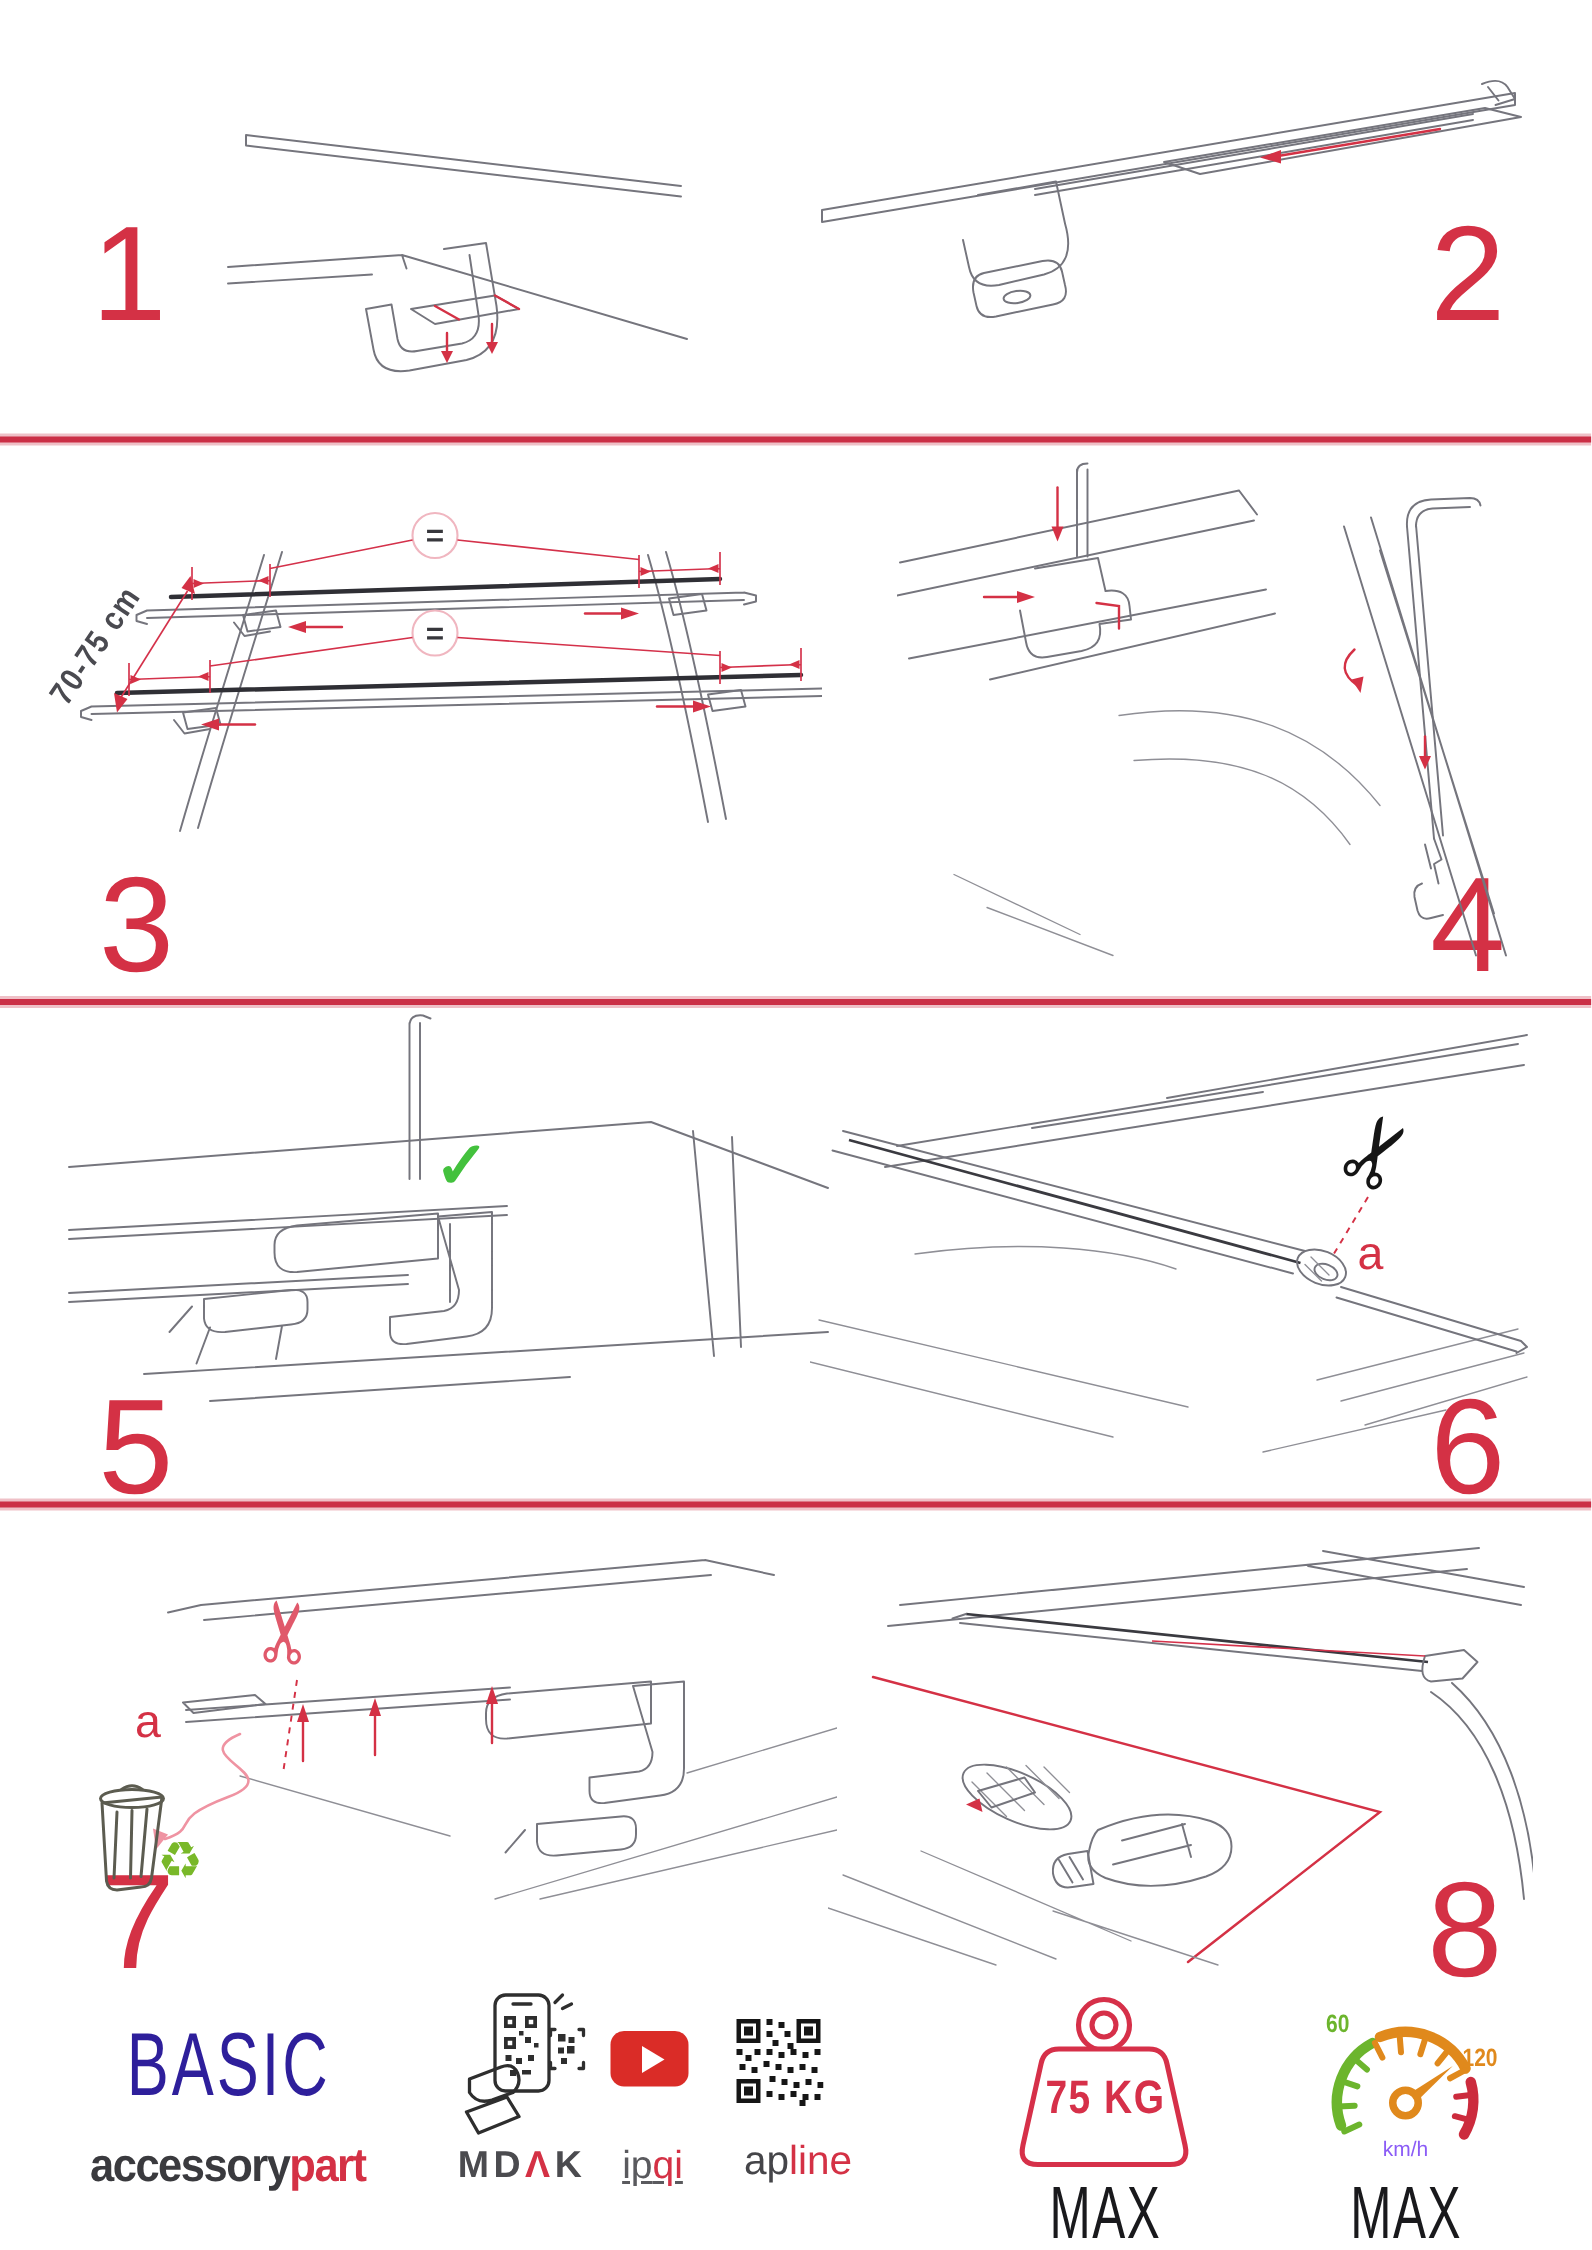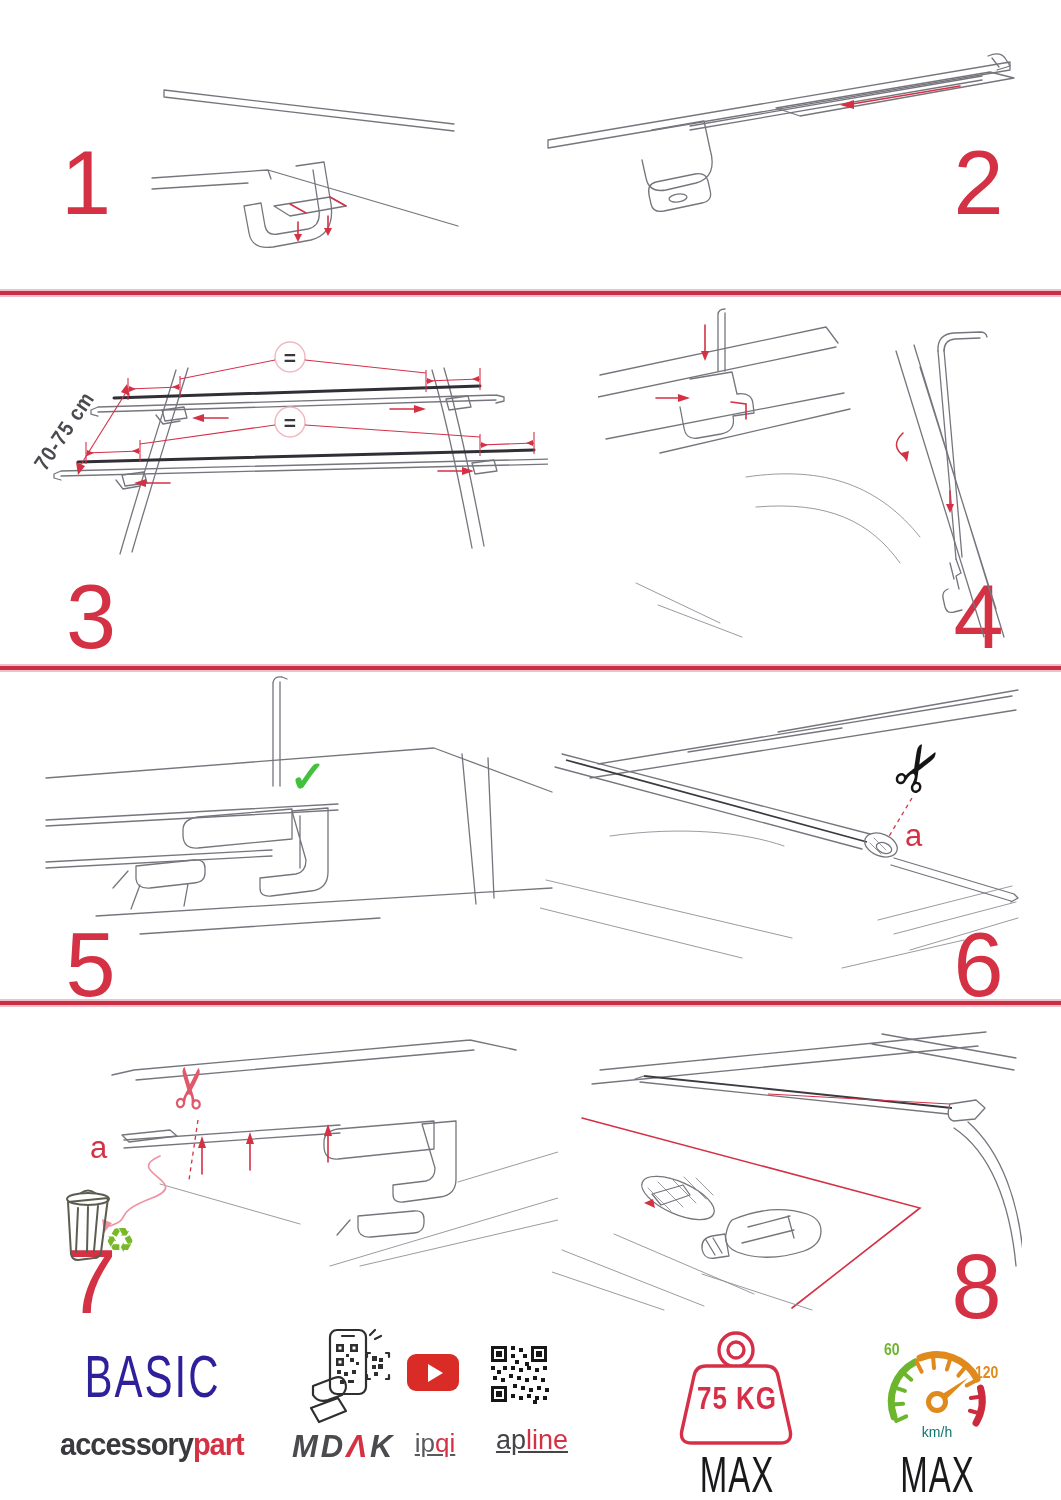--- a/index.html
+++ b/index.html
@@ -29,34 +29,34 @@
   svg .ph{stroke:#2e2e2e;stroke-width:2.2;fill:none;stroke-linecap:round;stroke-linejoin:round;}
   svg .phf{fill:#2e2e2e;}
   svg .qrf{fill:#161616;}
   svg .wt{stroke:#d63049;stroke-width:3.4;fill:#ffffff;stroke-linejoin:round;}
   
   .brand-basic{position:absolute;font-size:42px;color:#2e1f9b;letter-spacing:2px;text-align:center;
        transform:scaleY(1.42);transform-origin:center top;white-space:nowrap;}
   .brand-sub{position:absolute;font-size:29px;font-weight:700;color:#3a3a3e;letter-spacing:-1px;
        transform:scaleY(1.08);transform-origin:center top;white-space:nowrap;}
   .red{color:#d43145;}
-  .mdak{position:absolute;font-size:31px;font-weight:700;color:#4b4b4f;letter-spacing:3px;text-align:left;font-style:italic;}
+  .mdak{position:absolute;font-size:25px;font-weight:700;color:#4b4b4f;letter-spacing:3px;text-align:center;}
   .ipqi{position:absolute;font-size:26px;color:#5a5a5e;text-align:center;}
   .apline{position:absolute;font-size:27px;color:#454549;text-align:center;}
   .yt{position:absolute;width:52px;height:37px;background:#da2c27;border-radius:9px;
       display:flex;align-items:center;justify-content:center;}
   .yt-tri{width:0;height:0;border-left:15px solid #ffffff;border-top:9px solid transparent;
       border-bottom:9px solid transparent;margin-left:4px;}
   .kv{position:absolute;font-size:26px;font-weight:700;color:#d63049;letter-spacing:1px;text-align:center;
       transform:scaleY(1.2);transform-origin:center top;white-space:nowrap;}
   .max{position:absolute;font-size:33px;color:#19191c;letter-spacing:1px;text-align:center;
       transform:scaleY(1.5);transform-origin:center top;white-space:nowrap;}
   .spd{position:absolute;font-size:14px;font-weight:700;transform:scaleY(1.2);transform-origin:center top;}
   .spd-lo{color:#6cb52d;} .spd-hi{color:#e0891c;}
-  .kmh{position:absolute;font-size:14px;color:#0f766e;text-align:center;}
+  .kmh{position:absolute;font-size:14px;color:#8b5cf6;text-align:center;}
 </style>
 </head>
 <body>
 
 <div class="page">
 
   <div class="num" style="left:50px;top:138px;width:70px;">1</div>
   <div class="num" style="left:940px;top:138px;width:75px;">2</div>
 
   <svg class="abs" style="left:148px;top:30px;" width="320" height="235" viewBox="0 0 320 235">
@@ -335,21 +335,21 @@
       <rect x="48" y="42" width="4" height="4"></rect>
         <rect x="56" y="44" width="4" height="4"></rect>
         <rect x="22" y="50" width="4" height="4"></rect>
       <rect x="30" y="52" width="4" height="4"></rect>
         <rect x="38" y="50" width="4" height="4"></rect>
         <rect x="46" y="52" width="4" height="4"></rect>
       <rect x="54" y="52" width="4" height="4"></rect>
         <rect x="44" y="56" width="4" height="4"></rect>
     </g>
   </svg>
-  <div class="apline" style="left:486px;top:1425px;width:92px;text-decoration:underline;"><span>ap</span><span class="red">line</span></div>
+  <div class="apline" style="left:486px;top:1425px;width:92px;"><span>ap</span><span class="red">line</span></div>
 
   <svg class="abs" style="left:666px;top:1328px;" width="140" height="118" viewBox="0 0 140 118">
     <circle class="wt" cx="70" cy="22" r="17"></circle>
     <circle class="wt" cx="70" cy="22" r="8"></circle>
     <path class="wt" d="M40,38 h60 q10,0 12,10 l12,54 q3,13 -10,13 H26 q-13,0 -10,-13 l12,-54 q2,-10 12,-10 z"></path>
   </svg>
   <div class="kv" style="left:672px;top:1380px;width:130px;">75 KG</div>
   <div class="max" style="left:672px;top:1447px;width:130px;">MAX</div>
 
   <svg class="abs" style="left:872px;top:1328px;" width="130" height="112" viewBox="0 0 130 112">

